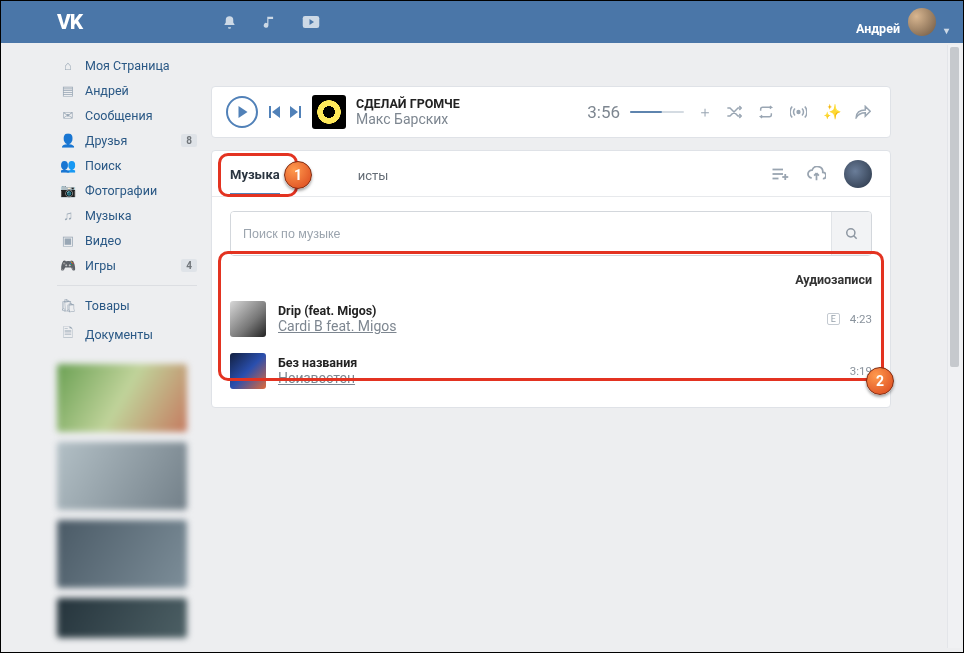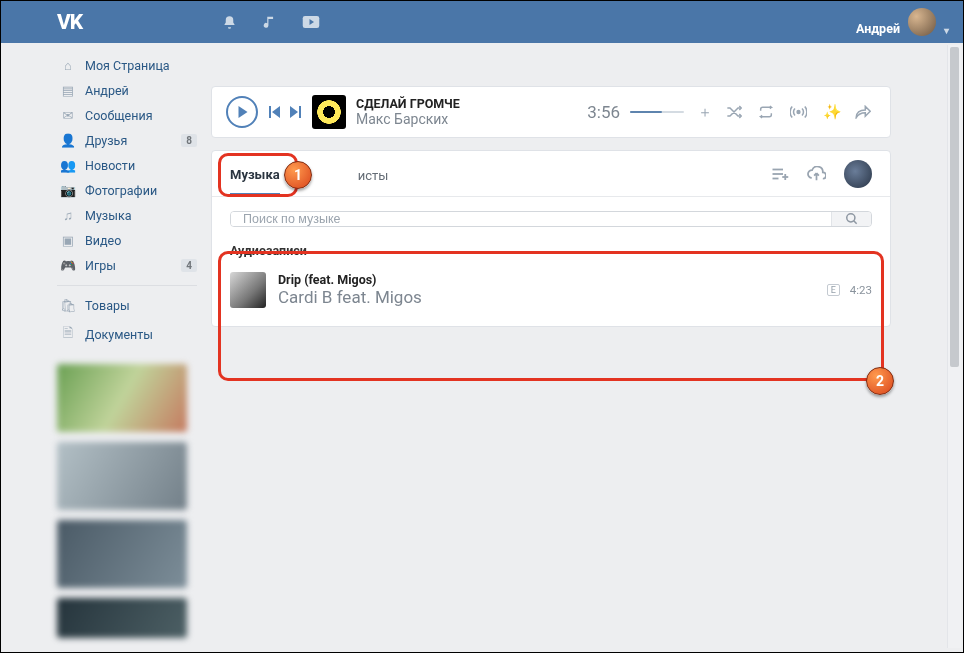--- a/index.html
+++ b/index.html
@@ -115,42 +115,42 @@
   .tabs .right { margin-left: auto; display: flex; align-items: center; gap: 18px; color:#99a4b0; }
   .tabs .right .ic { cursor: pointer; }
   .tabs .right .ava {
     width: 28px; height: 28px; border-radius: 50%;
     background: radial-gradient(circle at 40% 40%, #6a7d99, #273344);
     cursor: pointer;
   }
   .searchrow { padding: 14px 18px; }
   .searchbox {
     display:flex; border:1px solid #d3d7dc; border-radius:4px; overflow:hidden;
-    height: 16px;
+    height: 45px;
   }
   .searchbox input {
     flex:1; border:0; outline:0; padding: 0 12px; font-size: 12.5px;
   }
   .searchbox input::placeholder{ color:#9ba4ae; }
   .searchbox .sbtn {
     width: 40px; background:#f2f3f5; border-left:1px solid #e1e4e8;
     display:flex; align-items:center; justify-content:center; color:#8f98a3; cursor:pointer;
   }
-  .section-h { padding: 2px 18px 6px; font-size: 12.5px; font-weight: 700; color:#333; }
+  .section-h { padding: 2px 18px 6px; font-size: 12.5px; font-weight: 700; color:#333;text-align:right; }
   .track {
     display:flex; align-items:center; gap:12px; padding: 8px 18px;
   }
   .track .cv {
     width: 36px; height: 36px; border-radius: 3px; flex:none;
   }
   .track .cv.a { background: linear-gradient(135deg,#d8d8d8,#777 60%,#222); }
   .track .cv.b { background: linear-gradient(135deg,#122040,#2a4fae 50%,#e06a3a); }
   .track .meta { line-height:1.2; }
   .track .meta .ttl{ font-size:12.5px; font-weight:700; color:#222;}
-  .track .meta .art{ font-size:17px; color:#7d8690;}
+  .track .meta .art{ font-size:14px; color:#7d8690;text-decoration:underline;}
   .track .end { margin-left:auto; display:flex; align-items:center; gap:10px; color:#8a939d; font-size:11.5px;}
   .track .end .e {
     border:1px solid #c4cad1; border-radius:2px; font-size:9px; padding:0 3px; color:#95a0aa;
   }
 
   
   .callout {
     position:absolute; width:28px; height:28px; border-radius:50%;
     background: radial-gradient(circle at 35% 30%, #ff9a4e, #d9441b);
     border: 1px solid #7f2a10;
@@ -216,21 +216,21 @@
         <span class="ic">✉</span>
         <span>Сообщения</span>
       </div>
     <div class="item">
         <span class="ic">👤</span>
         <span>Друзья</span>
         <span class="badge">8</span>
       </div>
     <div class="item">
         <span class="ic">👥</span>
-        <span>Новости</span>
+        <span>Поиск</span>
       </div>
     <div class="item">
         <span class="ic">📷</span>
         <span>Фотографии</span>
       </div>
     <div class="item">
         <span class="ic">♫</span>
         <span>Музыка</span>
       </div>
     <div class="item">
@@ -358,20 +358,30 @@
             <div class="cv a"></div>
             <div class="meta">
               <div class="ttl">Drip (feat. Migos)</div>
               <div class="art">Cardi B feat. Migos</div>
             </div>
             <div class="end">
               <span class="e">E</span>
               <span>4:23</span>
             </div>
           </div>
+          <div class="track">
+            <div class="cv b"></div>
+            <div class="meta">
+              <div class="ttl">Без названия</div>
+              <div class="art">Неизвестен</div>
+            </div>
+            <div class="end">
+              <span>3:19</span>
+            </div>
+          </div>
         </div>
       <div style="height:10px"></div>
 
       <div class="hl-red" style="left:6px; top:2px; width:80px; height:44px;"></div>
 
       <div class="hl-red" style="left:6px; top:100px; right:6px; height:130px;"></div>
 
       <div class="callout" style="left:72px; top:10px;">1</div>
       <div class="callout" style="right:-4px; top:216px;">2</div>
     </div>

